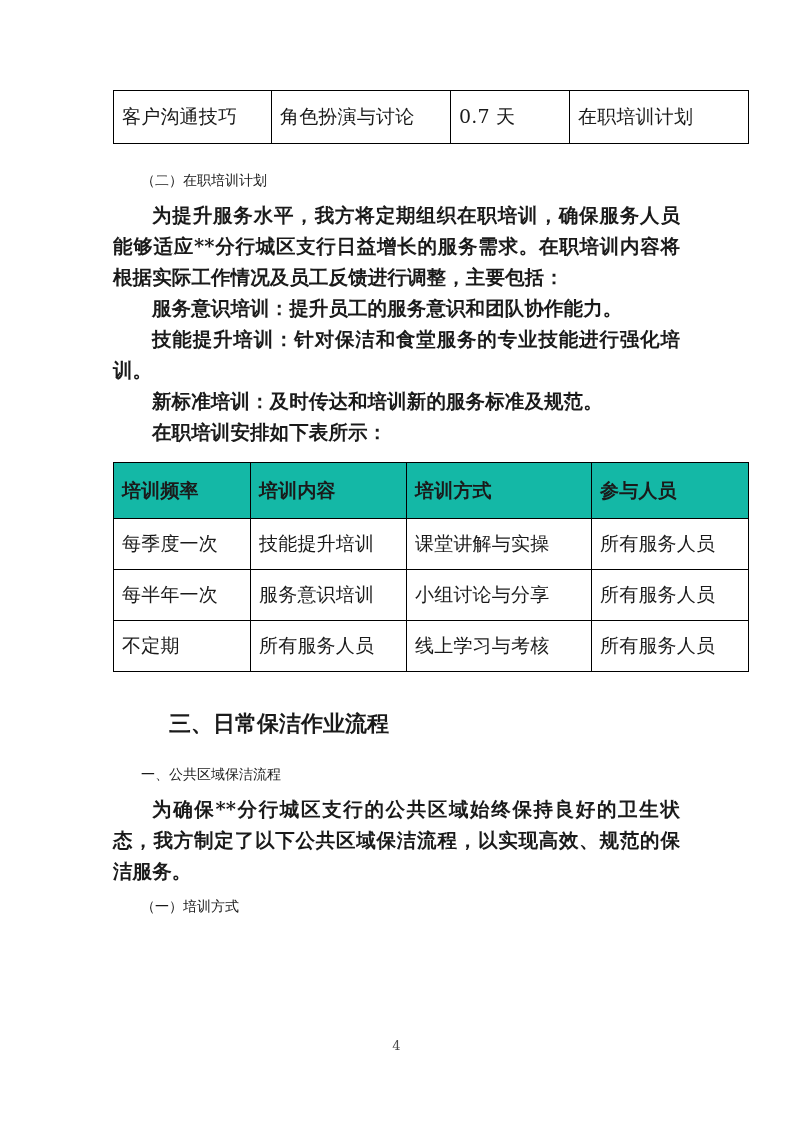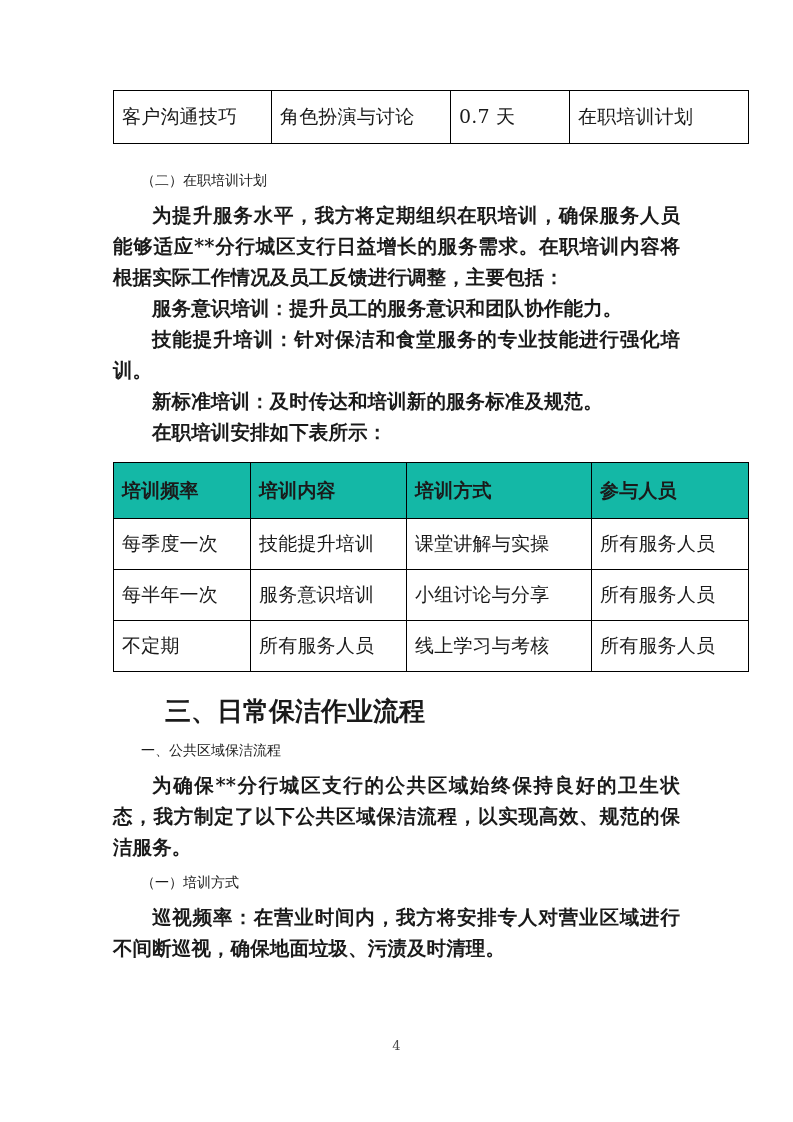--- a/index.html
+++ b/index.html
@@ -87,23 +87,23 @@
   p.indent {
     text-indent: 2em;
   }
   p.head-sub {
     text-indent: 2em;
     margin: 0;
     font-size: 14px;
     line-height: 39px;
   }
   p.head-bold {
-    margin: 0;
+    margin: 12px;
     text-indent: 2em;
-    font-size: 26px;
+    font-size: 22px;
     line-height: 39px;
     font-weight: bold;
   }
 
   .spacer-sm { height: 7px; }
   .spacer-md { height: 14px; }
   .spacer-lg { height: 20px; }
 
   
   .page-number {
@@ -182,18 +182,17 @@
     <div class="spacer-lg"></div>
 
     <p class="head-bold">三、日常保洁作业流程</p>
 
     <p class="head-sub">一、公共区域保洁流程</p>
 
     <p class="para indent">为确保**分行城区支行的公共区域始终保持良好的卫生状态，我方制定了以下公共区域保洁流程，以实现高效、规范的保洁服务。</p>
 
     <p class="head-sub">（一）培训方式</p>
 
-    <p class="para indent">巡视频率：在营业时间内，我方将安排专人对营业区域进行不间断巡视，确保地面垃圾、污渍及时清理。</p>
 
   </div>
 
   <div class="page-number">4</div>
 </div>
 
 </body></html>

